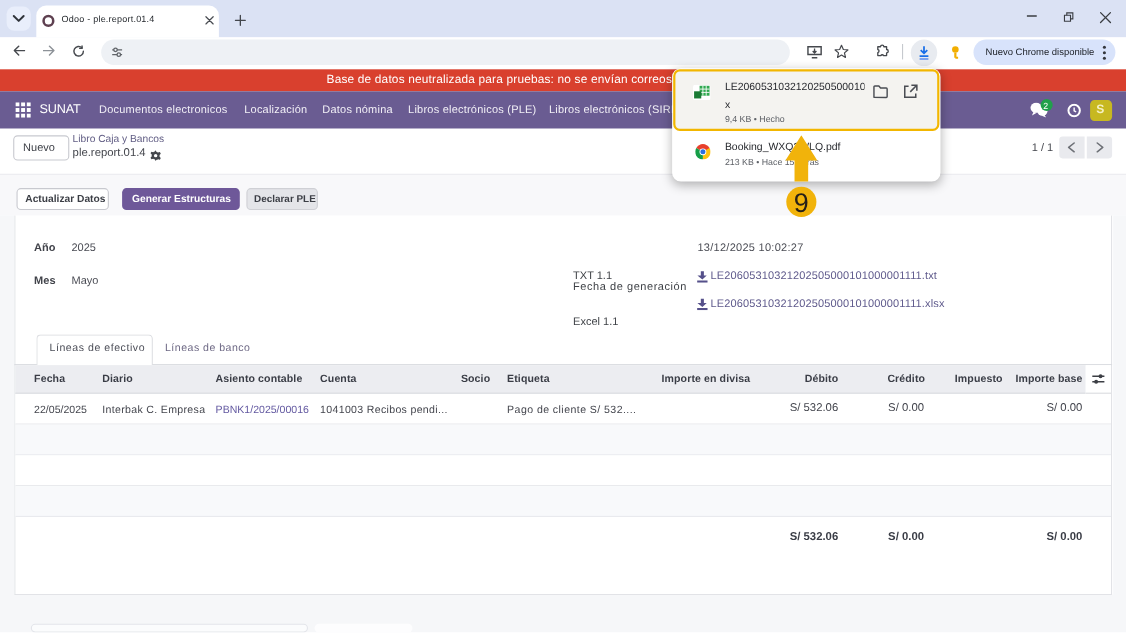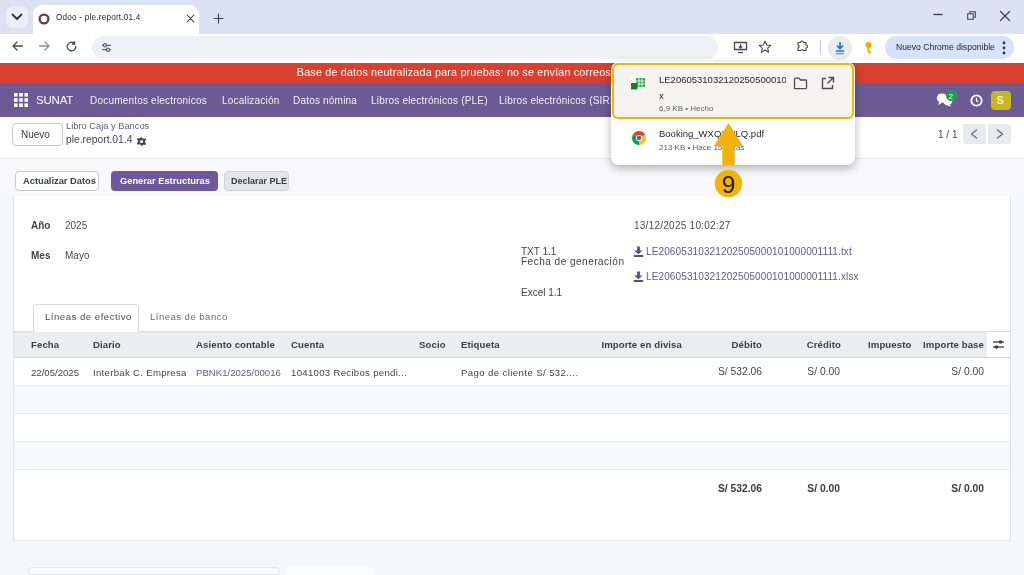--- a/index.html
+++ b/index.html
@@ -233,21 +233,21 @@
   <div class="abs" style="left:612px;top:63px;width:242px;height:56px;background:#f4f3f0;border:2.5px solid #f2b600;border-radius:6px;"></div>
 
   <svg class="abs" style="left:630px;top:77px" width="16" height="14" viewBox="0 0 16 14">
       <rect x="0" y="0" width="16" height="14" rx="2" fill="#fff"></rect>
       <rect x="6" y="1" width="9" height="9" fill="#2ea84f"></rect>
       <path d="M6 4 H15 M6 7 H15 M9 1 V10 M12 1 V10" stroke="#fff" stroke-width="0.8"></path>
       <rect x="1" y="6" width="6.5" height="6.5" fill="#1a7a34"></rect>
     </svg>
   <div class="abs" style="left:659px;top:74px;width:127px;height:11px;overflow:hidden;font-size:9.5px;font-weight:500;color:#26282d;white-space:nowrap;">LE2060531032120250500010</div>
   <div class="abs" style="left:659px;top:90px;font-size:9.5px;font-weight:500;color:#26282d;">x</div>
-  <div class="abs" style="left:659px;top:104px;font-size:8px;color:#5d6066;">6,9 KB • Hecho</div>
+  <div class="abs" style="left:659px;top:104px;font-size:8px;color:#5d6066;">9,4 KB • Hecho</div>
   <svg class="abs" style="left:793px;top:77px" width="15" height="13" viewBox="0 0 15 13">
       <path d="M1.5 11.5 V2 a0.8 0.8 0 0 1 0.8 -0.8 H6 l1.5 1.8 h5.2 a0.8 0.8 0 0 1 0.8 0.8 v7 a0.8 0.8 0 0 1 -0.8 0.8 Z" fill="none" stroke="#4a4d53" stroke-width="1.3" stroke-linejoin="round"></path>
     </svg>
   <svg class="abs" style="left:820px;top:76px" width="15" height="15" viewBox="0 0 15 15">
       <path d="M6 2.5 H2.5 V12.5 H12.5 V9" fill="none" stroke="#4a4d53" stroke-width="1.4"></path>
       <path d="M8.5 1.5 H13.5 V6.5 M13.2 1.8 L7.5 7.5" fill="none" stroke="#4a4d53" stroke-width="1.4"></path>
     </svg>
 
   <svg class="abs" style="left:632px;top:131px" width="14" height="14" viewBox="0 0 14 14">
       <circle cx="7" cy="7" r="7" fill="#fff"></circle>

